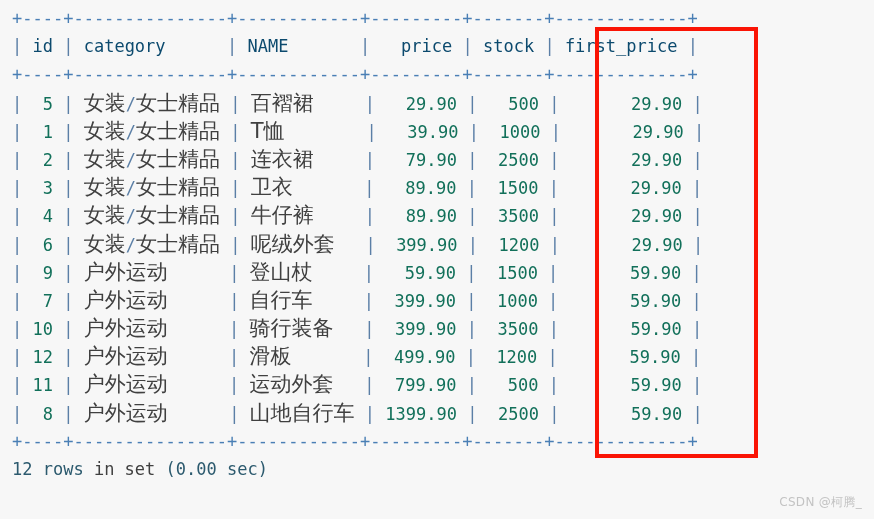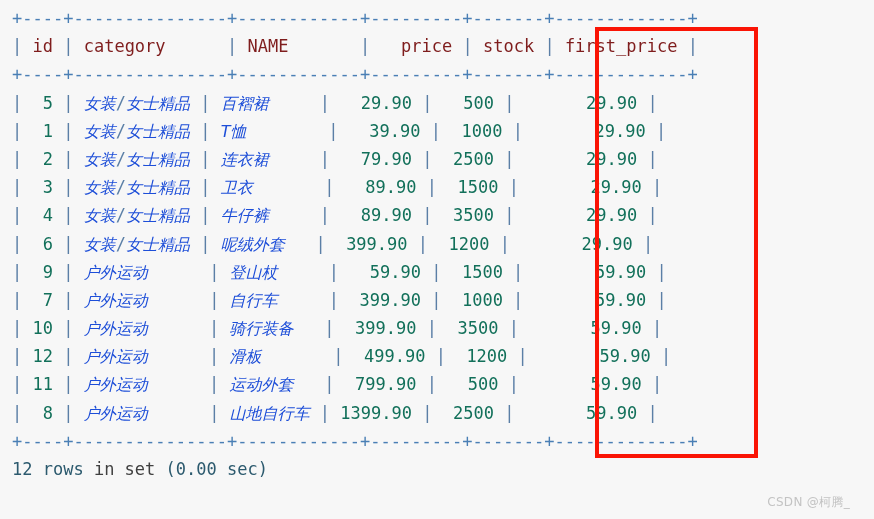--- a/index.html
+++ b/index.html
@@ -26,43 +26,43 @@
   }
 
   .line {
     white-space: pre;
     height: 28.2px;
   }
 
   
   .rule      { color: #4a7fb5; }            
   .pipe      { color: #5b7fa6; }            
-  .hdr       { color: #7f1d1d; }            
+  .hdr       { color: #0c4a6e; }            
   .num       { color: #12705a; }            
-  .cjk       { color: #1d4ed8; font-family: "DejaVu Sans", "Liberation Sans", sans-serif; font-size: 16px; font-style: italic; }
+  .cjk       { color: #404040; font-family: "DejaVu Sans", "Liberation Sans", sans-serif; font-size: 21px; }
   .slash     { color: #5b7fa6; }
   .stat      { color: #2c5a6e; margin-top: 44px; }            
   .kw        { color: #404040; }            
 
   
   #highlight-box {
     position: absolute;
     left: 595px;
     top: 27px;
     width: 163px;
     height: 431px;
     border: 4px solid #fa1405;
     box-sizing: border-box;
     pointer-events: none;
   }
 
   
   #watermark {
     position: absolute;
-    right: 24px;
+    right: 12px;
     bottom: 8px;
     font-family: "DejaVu Sans", "Liberation Sans", sans-serif;
     font-size: 12px;
     color: #c3c3c3;
     letter-spacing: 0.3px;
   }
 </style>
 </head>
 <body>
 

